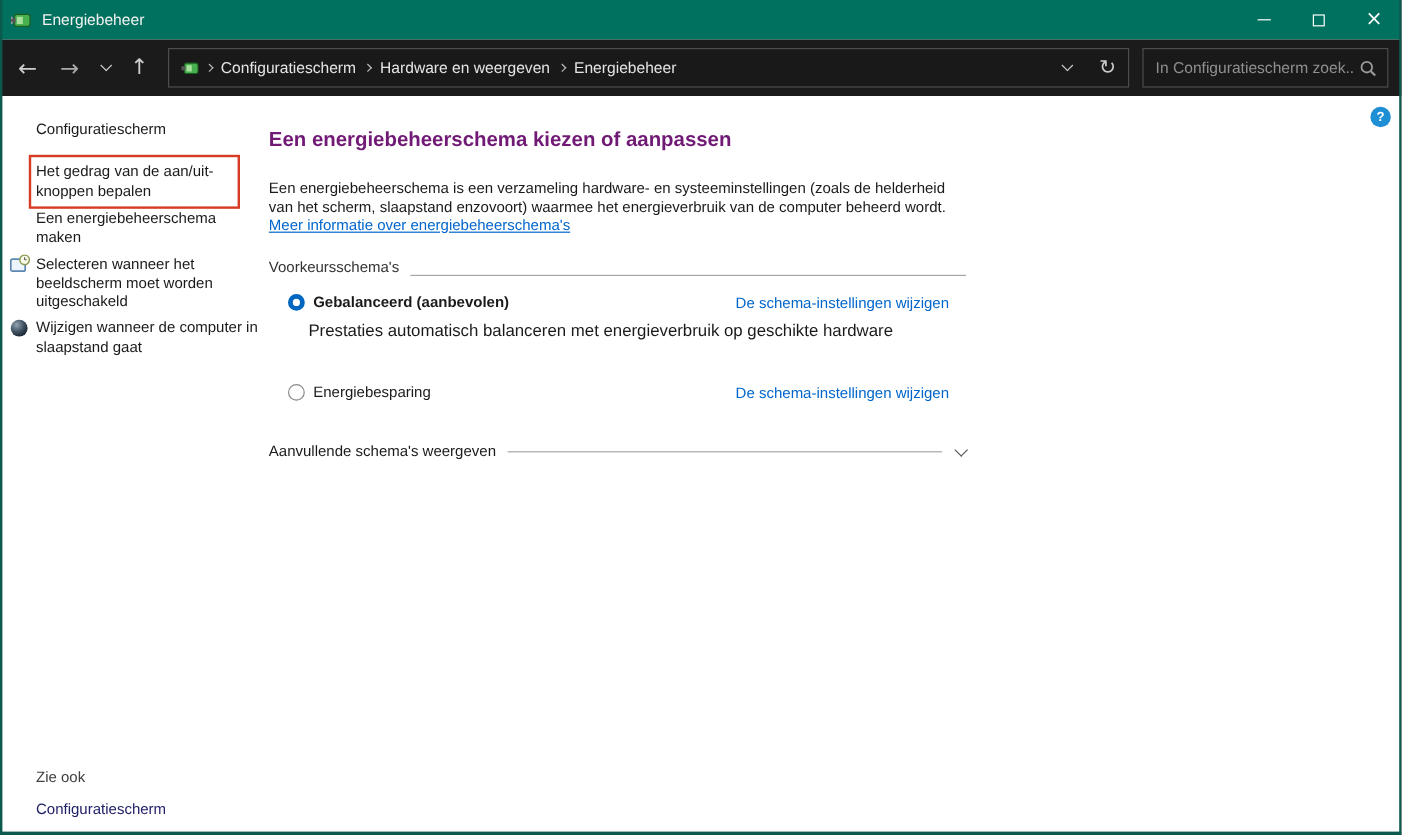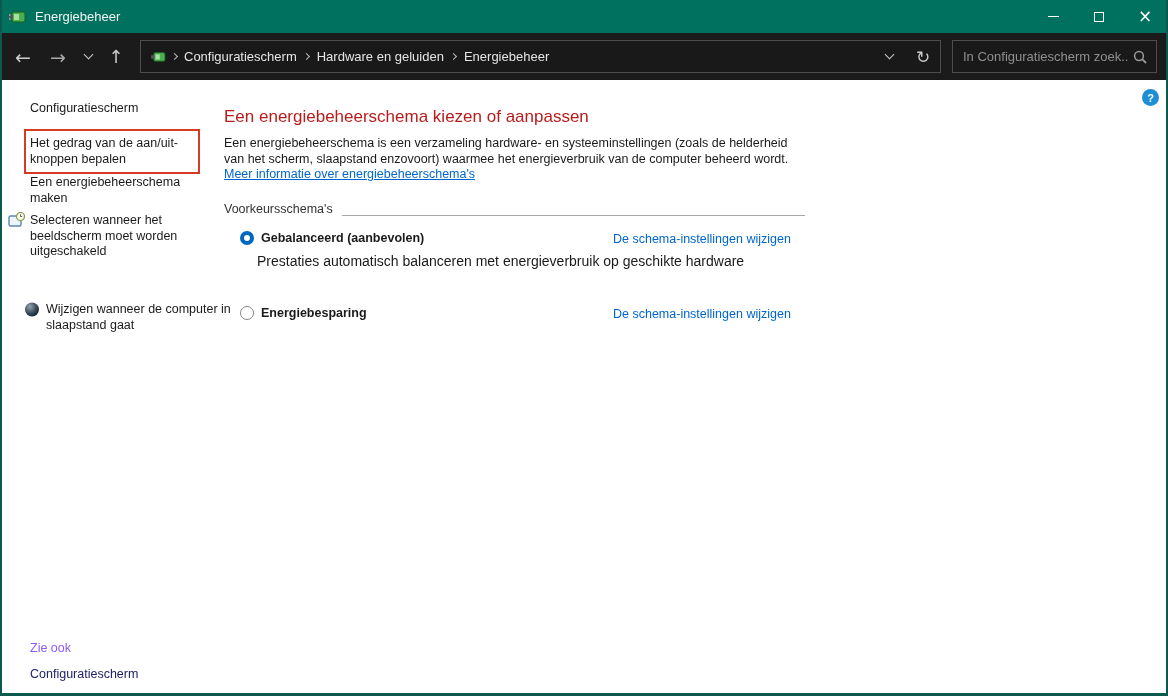--- a/index.html
+++ b/index.html
@@ -63,29 +63,29 @@
               display:flex; align-items:center; justify-content:center; }
 
   
   .sidebar { position:absolute; left:0; top:0; bottom:0; width:224px; font-size:12.5px; color:#1a1a1a; }
   .side-home { position:absolute; left:30px; top:21px; white-space:nowrap; }
   .side-item { line-height:15.5px; }
   .side-item-box { position:absolute; left:24px; top:49px; width:176px;
                    border:2px solid #d83b23; padding:5px 2px 5px 4px; }
   .side-item-2 { position:absolute; left:30px; top:95px; width:170px; }
   .side-item-3 { position:absolute; left:8px;  top:133px; width:204px; display:flex;justify-content:space-between; }
-  .side-item-4 { position:absolute; left:24px;  top:186px; width:210px; display:flex;margin-top:36px; }
+  .side-item-4 { position:absolute; left:8px;  top:186px; width:210px; display:flex; }
   .side-icon { width:17px; height:17px; flex:0 0 auto; margin-right:5px; margin-top:-1px; }
-  .see-also-hd   { position:absolute; left:30px; bottom:41px; color:#8b5cf6; }
+  .see-also-hd   { position:absolute; left:30px; bottom:41px; color:#404040; }
   .see-also-link { position:absolute; left:30px; bottom:15px; color:#212169; }
 
   
   .main { position:absolute; left:224px; top:0; width:584px; color:#1a1a1a; }
-  .page-title { margin-top:27px; font-size:17px; font-weight:400; color:#b91c1c; }
-  .page-desc { margin-top:9px; width:578px; font-size:12.5px; line-height:15.5px; }
+  .page-title { margin-top:27px; font-size:17px; font-weight:700; color:#701a75; }
+  .page-desc { margin-top:23px; width:578px; font-size:12.5px; line-height:15.5px; }
   .inline-link { color:#0066cc; text-decoration:underline; }
   .section-row { margin-top:19px; display:flex; align-items:flex-end; width:581px; }
   .section-label { font-size:12.5px; color:#333; white-space:nowrap; }
   .section-line { flex:1; height:1px; background:#a6a6a6; margin-left:9px; }
 
   .plan-row { position:relative; margin-top:15px; padding-left:16px; height:16px;
               display:flex; align-items:flex-start; }
   .plan-row.second { margin-top:37px; }
   .radio { width:14px; height:14px; border-radius:50%; background:#fff; flex:0 0 auto; }
   .radio.on  { border:4.5px solid #0067c0; }
@@ -146,21 +146,21 @@
         <rect x="5" y="5" width="5" height="6" fill="#a8e0a0"></rect>
         <rect x="0" y="6" width="4" height="4" fill="#555"></rect>
       </svg>
       <span class="crumb-sep">
           <span class="chev chev-right"></span>
         </span>
       <span class="crumb">Configuratiescherm</span>
       <span class="crumb-sep">
           <span class="chev chev-right"></span>
         </span>
-      <span class="crumb">Hardware en geluiden</span>
+      <span class="crumb">Hardware en weergeven</span>
       <span class="crumb-sep">
           <span class="chev chev-right"></span>
         </span>
       <span class="crumb">Energiebeheer</span>
       <span class="ab-spacer"></span>
       <div class="ab-btn">
           <span class="chev chev-down"></span>
         </div>
       <div class="ab-btn refresh-glyph">
           <span>↻</span>
@@ -235,20 +235,25 @@
 
       <div class="plan-row">
         <span class="radio on"></span>
         <span class="plan-name">Gebalanceerd (aanbevolen)</span>
         <span class="plan-link">De schema-instellingen wijzigen</span>
       </div>
       <div class="plan-desc">Prestaties automatisch balanceren met energieverbruik op geschikte hardware</div>
 
       <div class="plan-row second">
         <span class="radio off"></span>
-        <span class="plan-name" style="font-weight:700">Energiebesparing</span>
+        <span class="plan-name" style="font-weight:400">Energiebesparing</span>
         <span class="plan-link">De schema-instellingen wijzigen</span>
       </div>
 
+      <div class="additional-row">
+        <span class="additional-label">Aanvullende schema's weergeven</span>
+        <span class="additional-line"></span>
+        <span class="additional-chev"><span class="chev chev-down"></span></span>
+      </div>
     </div>
 
   </div>
 </div>
 
 </body></html>

